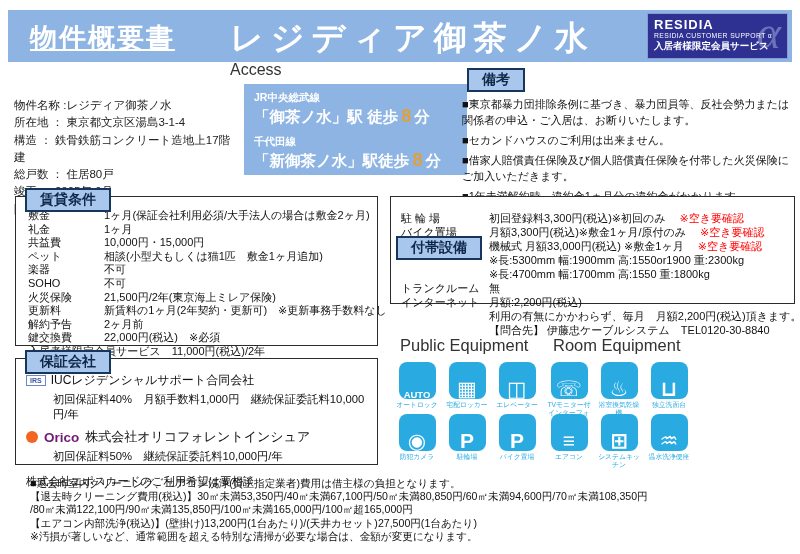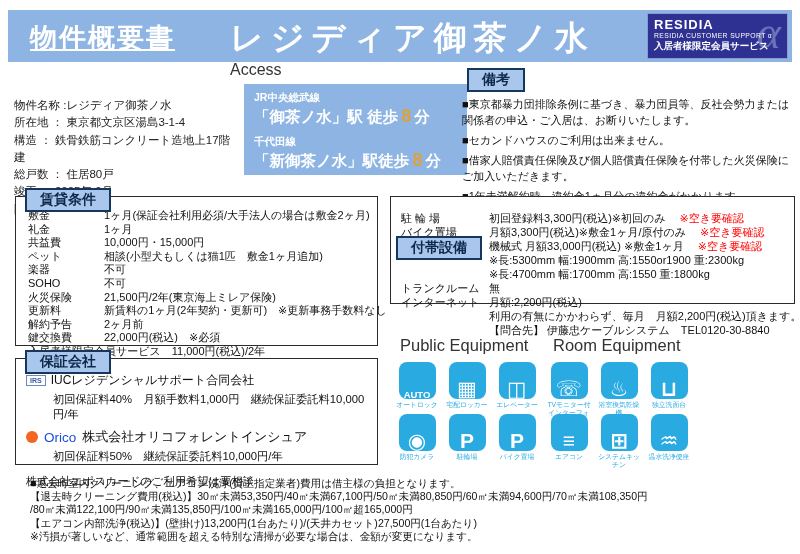--- a/index.html
+++ b/index.html
@@ -60,21 +60,21 @@
   .red{color:var(--alert-red);margin-left:14px;}
   .red:empty{display:none;}
 
   
   .guar-inner{padding:13px 10px 0 10px;font-size:11.5px;color:#111;}
   .gc-name{display:flex;align-items:center;font-size:12px;}
   .irs-badge{display:inline-block;border:1px solid #6b86c4;color:#3b5ba5;font-size:7px;font-weight:bold;
     padding:1px 3px;margin-right:5px;}
   .gc-detail{margin:3px 0 6px 27px;font-size:11.3px;}
   .orico-dot{display:inline-block;width:12px;height:12px;border-radius:50%;background:var(--orico-orange);margin-right:6px;}
-  .orico-brand{font-weight:normal;font-size:13.5px;color:#1d4ed8;margin-right:6px;}
+  .orico-brand{font-weight:bold;font-size:13.5px;color:#701a75;margin-right:6px;}
   .gc2-name{font-weight:normal;font-size:13px;}
   .epos-note{margin-top:10px;font-size:11.3px;}
 
   
   .eq-head{position:absolute;font-family:Liberation Sans, sans-serif;font-size:16.5px;color:#333;top:336px;}
   .eq-head.public{left:400px;} .eq-head.room{left:553px;}
   .eq-grid{position:absolute;top:362px;display:grid;grid-template-columns:repeat(3,46px);grid-auto-rows:50px;column-gap:4px;row-gap:2px;}
   .eq-grid.public{left:394px;} .eq-grid.room{left:546px;}
   .eq-cell{text-align:center;}
   .eq-icon{width:37px;height:37px;margin:0 auto;background:var(--icon-cyan);border-radius:8px;

